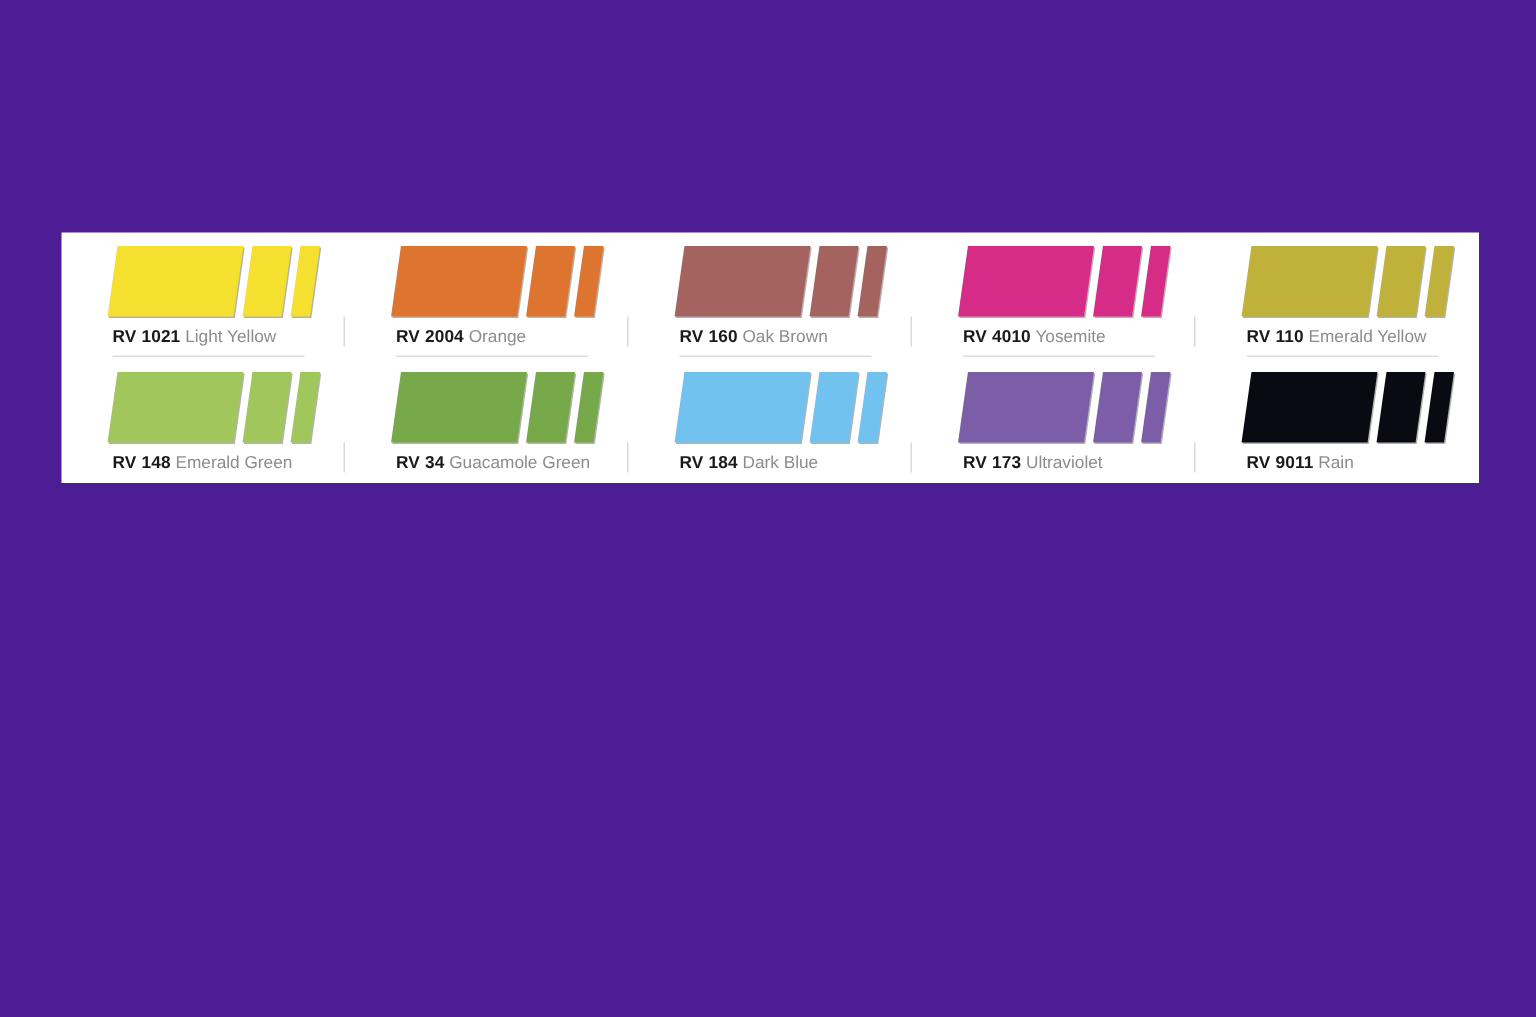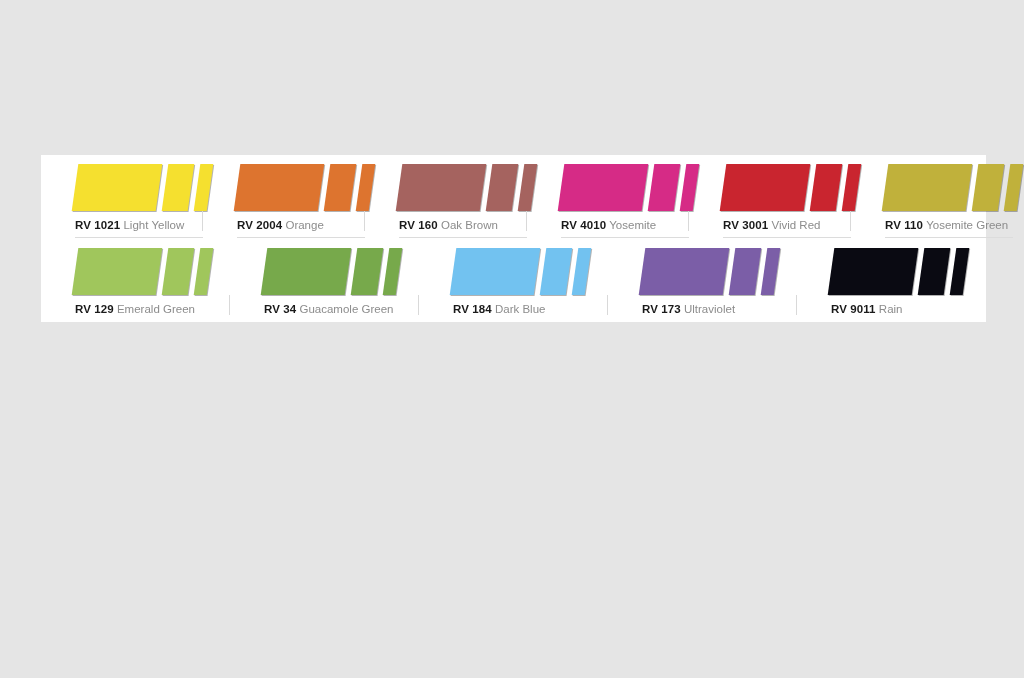--- a/index.html
+++ b/index.html
@@ -13,21 +13,21 @@
   }
   body {
     font-family: "Liberation Sans", sans-serif;
     -webkit-font-smoothing: antialiased;
   }
 
   #stage {
     position: relative;
     width: 1024px;
     height: 678px;
-    background: #e5e5e5;
+    background: #4c1d95;
   }
 
   
   .panel {
     position: absolute;
     left: 41px;
     top: 155px;
     width: 945px;
     height: 167px;
     background: #ffffff;
@@ -156,47 +156,38 @@
           </div>
           <div class="cell">
             <div class="swatches">
               <div class="stroke s1" title="Magenta" style="background: rgb(214, 43, 134);"></div>
               <div class="stroke s2" title="Magenta" style="background: rgb(214, 43, 134);"></div>
               <div class="stroke s3" title="Magenta" style="background: rgb(214, 43, 134);"></div>
             </div>
             <div class="label"><span class="code">RV 4010</span> <span class="name">Yosemite</span></div>
             <div class="rule"></div>
           </div>
-          <div class="cell">
-            <div class="swatches">
-              <div class="stroke s1" title="Vivid Red" style="background: rgb(201, 37, 47);"></div>
-              <div class="stroke s2" title="Vivid Red" style="background: rgb(201, 37, 47);"></div>
-              <div class="stroke s3" title="Vivid Red" style="background: rgb(201, 37, 47);"></div>
-            </div>
-            <div class="label"><span class="code">RV 3001</span> <span class="name">Vivid Red</span></div>
-            <div class="rule"></div>
-          </div>
           <div class="cell last">
             <div class="swatches">
               <div class="stroke s1" title="Yosemite Yellow" style="background: rgb(192, 177, 59);"></div>
               <div class="stroke s2" title="Yosemite Yellow" style="background: rgb(192, 177, 59);"></div>
               <div class="stroke s3" title="Yosemite Yellow" style="background: rgb(192, 177, 59);"></div>
             </div>
-            <div class="label"><span class="code">RV 110</span> <span class="name">Yosemite Green</span></div>
+            <div class="label"><span class="code">RV 110</span> <span class="name">Emerald Yellow</span></div>
             <div class="rule"></div>
           </div>
         </div>
       <div class="row row2">
           <div class="cell">
             <div class="swatches">
               <div class="stroke s1" title="Emerald Green" style="background: rgb(160, 198, 92);"></div>
               <div class="stroke s2" title="Emerald Green" style="background: rgb(160, 198, 92);"></div>
               <div class="stroke s3" title="Emerald Green" style="background: rgb(160, 198, 92);"></div>
             </div>
-            <div class="label"><span class="code">RV 129</span> <span class="name">Emerald Green</span></div>
+            <div class="label"><span class="code">RV 148</span> <span class="name">Emerald Green</span></div>
             <div class="rule"></div>
           </div>
           <div class="cell">
             <div class="swatches">
               <div class="stroke s1" title="Guacamole Green" style="background: rgb(119, 169, 75);"></div>
               <div class="stroke s2" title="Guacamole Green" style="background: rgb(119, 169, 75);"></div>
               <div class="stroke s3" title="Guacamole Green" style="background: rgb(119, 169, 75);"></div>
             </div>
             <div class="label"><span class="code">RV 34</span> <span class="name">Guacamole Green</span></div>
             <div class="rule"></div>

